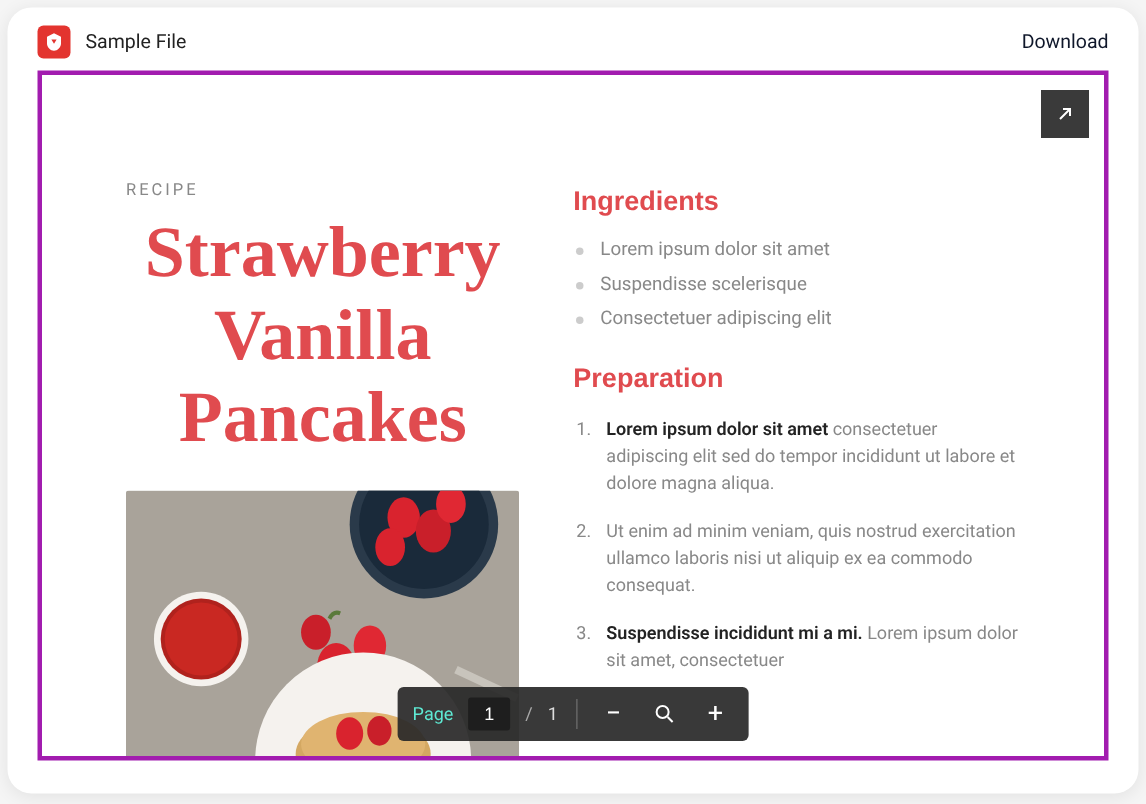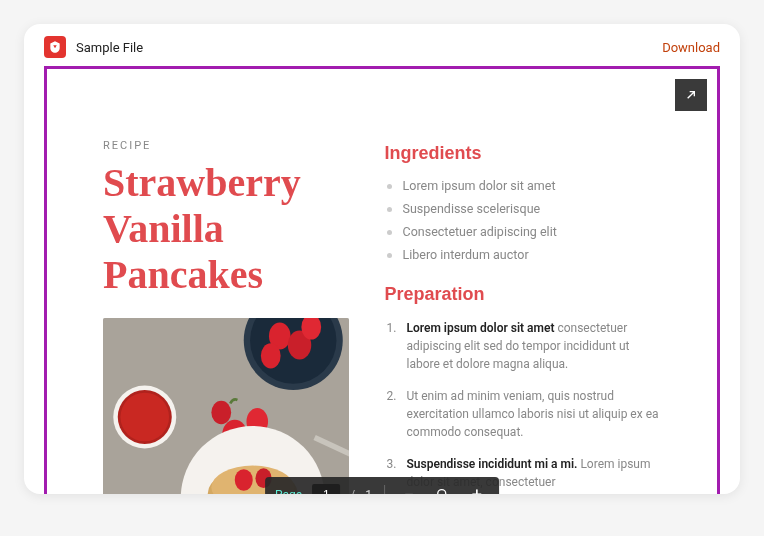--- a/index.html
+++ b/index.html
@@ -1,30 +1,30 @@
 <!DOCTYPE html>
 <html><head>
 <meta charset="utf-8">
 <style>
 *{margin:0;padding:0;box-sizing:border-box;}
 body{font-family:-apple-system,BlinkMacSystemFont,"Segoe UI",Roboto,sans-serif;background:#f5f5f5;width:764px;height:536px;overflow:hidden;}
-.card{background:#fff;margin:24px;border-radius:16px;box-shadow:0 2px 12px rgba(0,0,0,0.08);height:470px;position:relative;overflow:hidden;}
+.card{background:#fff;margin:5px;border-radius:16px;box-shadow:0 2px 12px rgba(0,0,0,0.08);height:524px;position:relative;overflow:hidden;}
 .header{display:flex;align-items:center;justify-content:space-between;padding:12px 20px 8px 20px;}
 .header-left{display:flex;align-items:center;gap:10px;}
 .pdf-icon{width:22px;height:22px;background:#e3342f;border-radius:4px;display:flex;align-items:center;justify-content:center;}
 .pdf-icon svg{width:14px;height:14px;fill:#fff;}
 .file-name{font-size:13px;color:#222;}
-.download-link{color:#c2410c;font-size:13px;text-decoration:none;}
+.download-link{color:#0f172a;font-size:13px;text-decoration:none;}
 .viewer{position:relative;margin:0 20px 20px 20px;border:3px solid #a21caf;height:460px;overflow:hidden;}
 .expand-btn{position:absolute;top:10px;right:10px;width:32px;height:32px;background:#3a3a3a;display:flex;align-items:center;justify-content:center;cursor:pointer;z-index:5;}
 .expand-btn svg{width:16px;height:16px;stroke:#fff;fill:none;stroke-width:2;}
 .page{background:#fff;padding:70px 56px 0 56px;display:flex;gap:36px;height:100%;}
 .left-col{flex:0 0 44%;}
 .kicker{font-size:11px;letter-spacing:2px;color:#888;text-transform:uppercase;margin-bottom:8px;}
-.title{font-family:Georgia,"Times New Roman",serif;font-weight:700;font-size:40px;line-height:1.15;color:#e04b4f;margin-bottom:20px;}
+.title{font-family:Georgia,"Times New Roman",serif;font-weight:700;font-size:48px;line-height:1.15;color:#e04b4f;margin-bottom:20px;text-align:center;}
 .photo{width:100%;height:180px;border-radius:2px;overflow:hidden;}
 .right-col{flex:1;padding-top:4px;}
 .section-head{font-family:Liberation Sans, sans-serif;font-weight:700;font-size:18px;color:#e04b4f;margin-bottom:10px;}
 .section-head.prep{margin-top:18px;}
 .ing-list{list-style:none;}
 .ing-list li{font-size:12.5px;color:#888;padding:4px 0 4px 18px;position:relative;}
 .ing-list li::before{content:"";position:absolute;left:2px;top:10px;width:5px;height:5px;border-radius:50%;background:#ccc;}
 .prep-list{list-style:none;counter-reset:step;}
 .prep-list li{font-size:12px;color:#888;padding:4px 0 10px 22px;position:relative;line-height:1.5;}
 .prep-list li::before{counter-increment:step;content:counter(step)".";position:absolute;left:2px;top:4px;color:#888;font-size:12px;}
@@ -94,21 +94,20 @@
           </svg>
         </div>
       </div>
 
       <div class="right-col">
         <h2 class="section-head">Ingredients</h2>
         <ul class="ing-list">
           <li>Lorem ipsum dolor sit amet</li>
           <li>Suspendisse scelerisque</li>
           <li>Consectetuer adipiscing elit</li>
-          <li>Libero interdum auctor</li>
         </ul>
 
         <h2 class="section-head prep">Preparation</h2>
         <ol class="prep-list">
           <li><span class="lead">Lorem ipsum dolor sit amet</span><span> consectetuer adipiscing elit sed do tempor incididunt ut labore et dolore magna aliqua.</span></li>
           <li><span class="lead"></span><span>Ut enim ad minim veniam, quis nostrud exercitation ullamco laboris nisi ut aliquip ex ea commodo consequat.</span></li>
           <li><span class="lead">Suspendisse incididunt mi a mi.</span><span> Lorem ipsum dolor sit amet, consectetuer</span></li>
         </ol>
       </div>
     </div>

